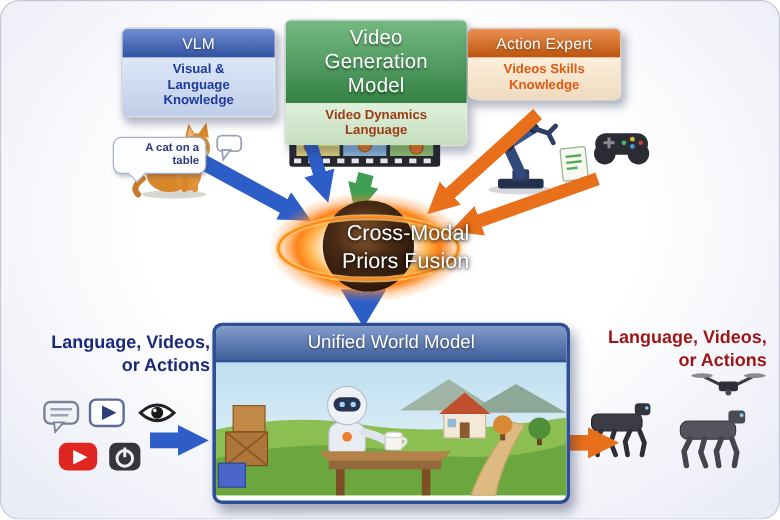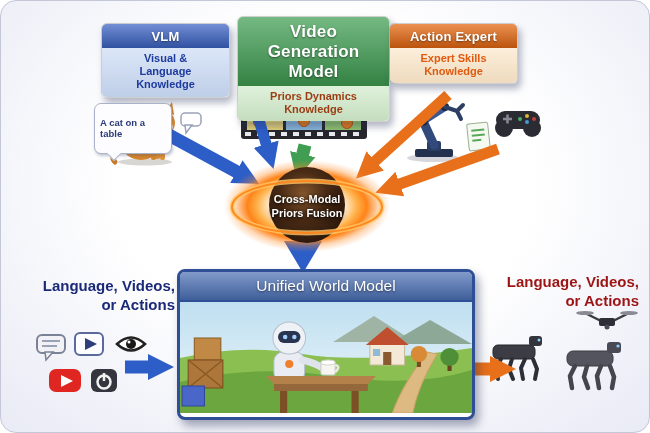--- a/index.html
+++ b/index.html
@@ -1,78 +1,78 @@
 <!DOCTYPE html>
 <html style="--vlm-header: #3b63c4; --vlm-body: #c9d9f4; --vlm-subtitle: #1d3a9e; --video-header: #3f9e52; --video-body: #cfe9c8; --video-subtitle: #9c3c14; --action-header: #e4660f; --action-body: #fbe6c8; --action-subtitle: #e05a10; --arrow-blue: #2d5ec8; --arrow-green: #3f9e52; --arrow-orange: #e8701a; --left-label: #1b2a78; --right-label: #9c1414; --model-border: #2e4f96; --model-header: #4a6fb4; --fusion-text: #ffffff; --fusion-ring: #ff8318;"><head>
 <meta charset="utf-8">
 <style>
   html,body{margin:0;padding:0}
   body{width:650px;height:433px;font-family:"Liberation Sans",sans-serif;background:#ffffff;overflow:hidden}
   #canvas{position:relative;width:648px;height:431px;border:1px solid #c3c7d8;border-radius:16px;overflow:hidden;
     background:radial-gradient(ellipse at 50% 42%, #ffffff 45%, #e8eaf5 100%)}
   .topbox{position:absolute;z-index:5;border-radius:6px;overflow:hidden;text-align:center;
     box-shadow:3px 5px 7px rgba(40,50,90,.35);border:1px solid rgba(0,0,0,.18)}
-  .topbox .hd{color:#fff;font-weight:bold;padding:5px 16px 4px;font-size:13px;letter-spacing:.2px;
+  .topbox .hd{color:#fff;font-weight:normal;padding:5px 16px 4px;font-size:13px;letter-spacing:.2px;
     text-shadow:0 1px 2px rgba(0,0,0,.45);background-image:linear-gradient(rgba(255,255,255,.28),rgba(0,0,0,.18))}
   .topbox .bd{font-weight:bold;font-size:11px;line-height:1.2;padding:4px 22px 5px;
     background-image:linear-gradient(rgba(255,255,255,.35),rgba(0,0,0,.05))}
   #vlm-box{left:100px;top:22px;width:127px}
   #vlm-box .hd{background-color:var(--vlm-header)}
   #vlm-box .bd{background-color:var(--vlm-body);color:var(--vlm-subtitle)}
   #video-box{left:236px;top:15px;width:151px}
   #video-box .hd{background-color:var(--video-header);font-size:17px}
   #video-box .bd{background-color:var(--video-body);color:var(--video-subtitle)}
   #action-box{left:388px;top:22px;width:127px}
   #action-box .hd{background-color:var(--action-header)}
   #action-box .bd{background-color:var(--action-body);color:var(--action-subtitle)}
   .illus{position:absolute;z-index:2}
   #arrows{position:absolute;left:0;top:0;z-index:3;pointer-events:none}
   #fusion{position:absolute;left:222px;top:158px;width:168px;height:94px;z-index:4}
-  #fusion .label{position:absolute;inset:0;display:flex;flex-direction:column;align-items:center;justify-content:center;
-    color:var(--fusion-text);font-weight:bold;font-size:11px;line-height:1.3;
+  #fusion .label{position:absolute;inset:0;display:flex;flex-direction:column;align-items:flex-end;justify-content:center;
+    color:var(--fusion-text);font-weight:normal;font-size:18px;line-height:1.3;
     text-shadow:0 1px 3px rgba(0,0,0,.9),0 0 6px rgba(0,0,0,.55)}
   #model{position:absolute;left:176px;top:268px;width:292px;height:145px;z-index:5;border:3px solid var(--model-border);
     border-radius:8px;overflow:hidden;box-shadow:4px 6px 10px rgba(30,40,80,.4);background:#fff}
   #model .hd{height:28px;display:flex;align-items:center;justify-content:center;color:#fff;font-weight:normal;
     font-size:15.5px;text-shadow:0 1px 2px rgba(0,0,0,.5);background-color:var(--model-header);
     background-image:linear-gradient(rgba(255,255,255,.3),rgba(0,0,0,.15));border-bottom:2px solid var(--model-border)}
   #model .scene{height:111px}
   .io-label{position:absolute;z-index:2;text-align:right;font-weight:bold;font-size:15px;line-height:1.25}
   .io-label span{display:block}
   #left-label{left:16px;top:276px;width:158px;color:var(--left-label)}
   #right-label{left:478px;top:272px;width:160px;color:var(--right-label)}
   #left-icons{left:34px;top:326px;width:130px;height:72px}
   #right-icons{left:480px;top:308px;width:160px;height:95px}
   #cat{left:102px;top:92px;width:104px;height:74px}
-  #caption{position:absolute;left:93px;top:102px;width:66px;z-index:6;background:#fdfdff;border:1.5px solid #aab2c8;
-    border-radius:7px;padding:13px 5px;font-size:9.5px;font-weight:bold;color:#2a3a7a;line-height:1.2;text-align:left;
+  #caption{position:absolute;left:93px;top:113px;width:66px;z-index:6;background:#fdfdff;border:1.5px solid #aab2c8;
+    border-radius:7px;padding:3px 5px;font-size:9.5px;font-weight:bold;color:#2a3a7a;line-height:1.2;text-align:right;
     box-shadow:1px 2px 3px rgba(60,70,110,.3)}
   #caption::after{content:"";position:absolute;left:14px;bottom:-6.5px;width:9px;height:9px;background:#fdfdff;
     border-right:1.5px solid #aab2c8;border-bottom:1.5px solid #aab2c8;transform:rotate(45deg)}
   #film{left:240px;top:99px;width:126px;height:42px}
   #arm{left:402px;top:94px;width:66px;height:68px}
   #doc{left:464px;top:120px;width:28px;height:32px}
   #pad{left:492px;top:102px;width:50px;height:38px}
 </style>
 </head>
 <body>
 
 <div id="canvas">
 
   <div class="topbox" id="vlm-box">
     <div class="hd">VLM</div>
     <div class="bd">Visual &amp; Language Knowledge</div>
   </div>
   <div class="topbox" id="video-box">
     <div class="hd">Video Generation Model</div>
-    <div class="bd">Priors Dynamics Knowledge</div>
+    <div class="bd">Video Dynamics Language</div>
   </div>
   <div class="topbox" id="action-box">
     <div class="hd">Action Expert</div>
-    <div class="bd">Expert Skills Knowledge</div>
+    <div class="bd">Videos Skills Knowledge</div>
   </div>
 
   <div class="illus" id="cat">
     <svg width="104" height="74" viewBox="0 0 104 74">
       <ellipse cx="42" cy="69" rx="27" ry="3.5" fill="rgba(100,90,80,0.25)"></ellipse>
       <path d="M16,56 q-10,7 -4,13" stroke="#c9792a" stroke-width="5" fill="none" stroke-linecap="round"></path>
       <ellipse cx="38" cy="52" rx="19" ry="15" fill="#d8862a"></ellipse>
       <ellipse cx="54" cy="50" rx="11" ry="16" fill="#dd8e31"></ellipse>
       <rect x="48" y="54" width="5" height="13" rx="2" fill="#d8862a"></rect>
       <rect x="57" y="54" width="5" height="13" rx="2" fill="#e09338"></rect>

